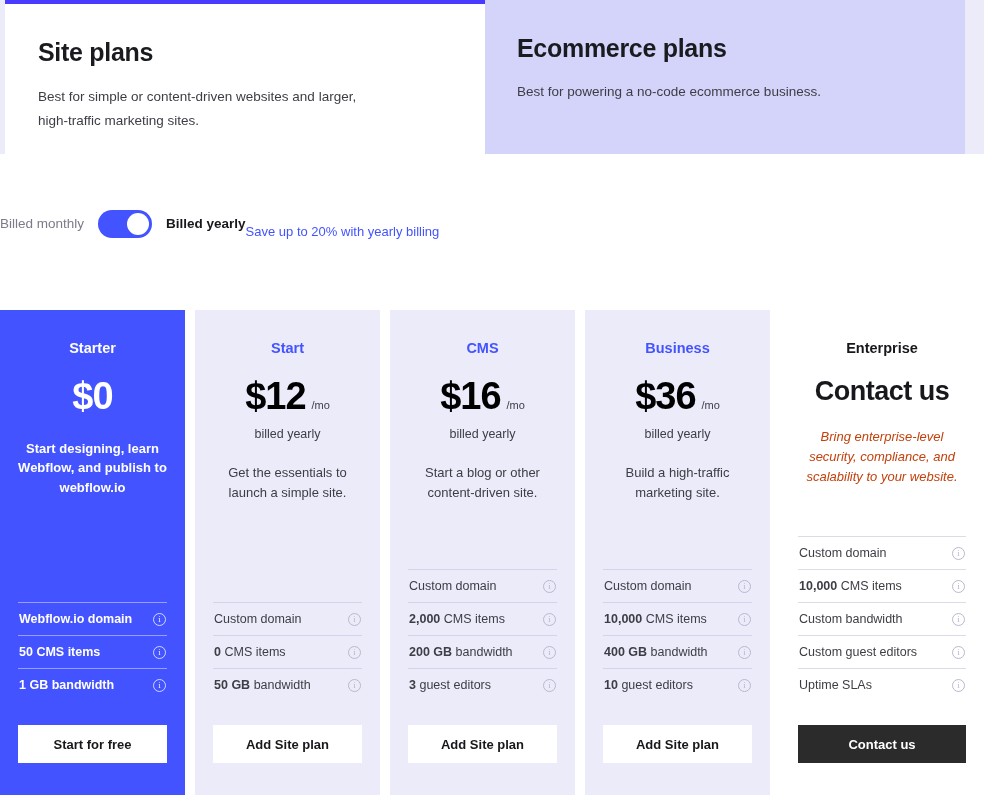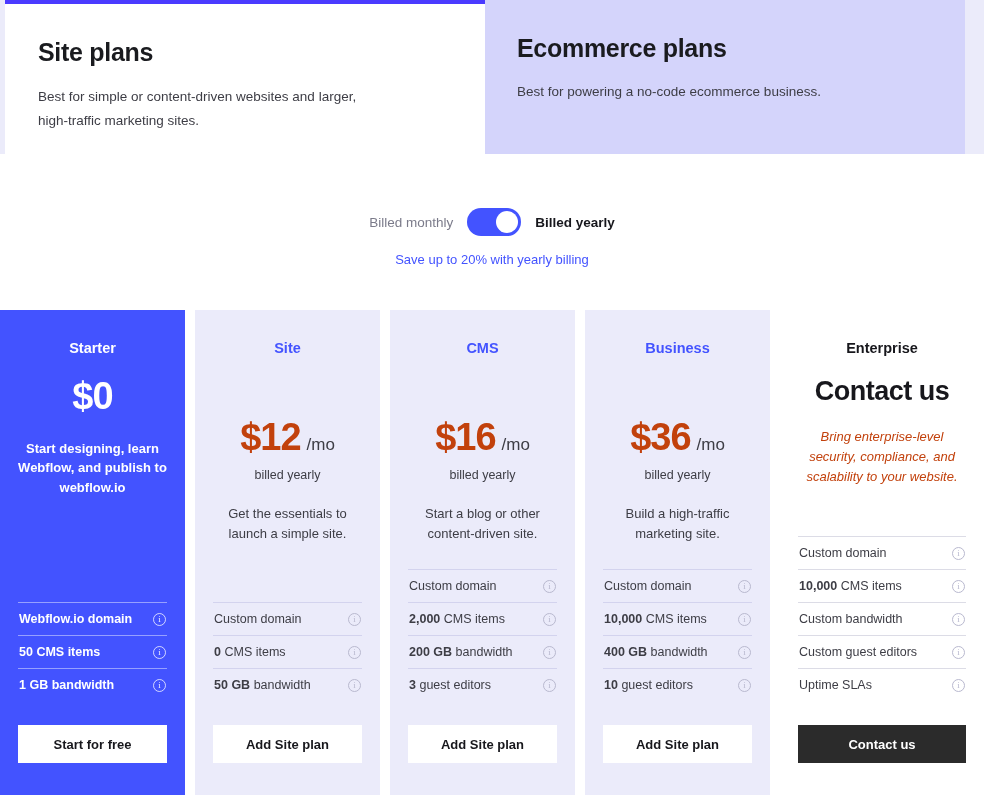--- a/index.html
+++ b/index.html
@@ -47,21 +47,21 @@
     color: #3d3d45;
     line-height: 1.75;
     max-width: 330px;
   }
   .tab-ecom .tab-title { margin-bottom: 17px; }
   .tab-ecom .tab-desc { max-width: 420px; }
 
   
   .billing {
     position: absolute; left: 0; top: 208px; width: 984px;
-    display: flex; flex-direction: column; align-items: center;
+    display: flex; flex-direction: row; align-items: center;
   }
   .billing-row { display: flex; align-items: center; gap: 14px; }
   .billing-label { font-size: 13.5px; }
   .billing-label.off { color: #7b7b8a; font-weight: normal; }
   .billing-label.on { color: #17171c; font-weight: bold; }
   .switch {
     width: 54px; height: 28px; border-radius: 14px;
     background: #4353ff; position: relative; cursor: pointer;
     border: none;
   }
@@ -97,22 +97,22 @@
   .card-starter .plan-name { color: #ffffff; }
   .card-tier .plan-name { color: #4353ff; }
   .card-enterprise .plan-name { color: #17171c; }
 
   .price-row { display: flex; align-items: baseline; justify-content: center; }
   .price {
     font-size: 38px; font-weight: bold; letter-spacing: -1px;
     line-height: 1.1;
   }
   .card-starter .price { color: #ffffff; }
-  .card-tier .price { color: #c2410c; margin-top: 41px; }
-  .price-unit { font-size: 17px; color: #3d3d45; margin-left: 6px; }
+  .card-tier .price { color: #000000; }
+  .price-unit { font-size: 11px; color: #3d3d45; margin-left: 6px; }
   .price-contact {
     font-size: 27px; font-weight: bold; color: #17171c;
     letter-spacing: -0.5px; line-height: 1.15;
   }
   .billed-note { font-size: 12.5px; color: #3d3d45; margin-top: 9px; }
 
   .plan-desc {
     font-size: 13px; line-height: 1.55;
     margin-top: 22px;
   }
@@ -196,21 +196,21 @@
         </div>
         <div class="feature">
           <span><span class="fnum">1 GB</span> <span class="ftxt">bandwidth</span></span>
           <span class="info-icon">i</span>
         </div>
       </div>
       <button class="cta cta-light">Start for free</button>
     </div>
 
     <div class="card card-tier sep">
-      <div class="plan-name">Site</div>
+      <div class="plan-name">Start</div>
       <div class="price-row">
         <span class="price">$12</span>
         <span class="price-unit">/mo</span>
       </div>
       <div class="billed-note">billed yearly</div>
       <div class="plan-desc">Get the essentials to launch a simple site.</div>
       <div class="features">
         <div class="feature">
           <span><span class="fnum"></span><span class="ftxt">Custom domain</span></span>
           <span class="info-icon">i</span>

